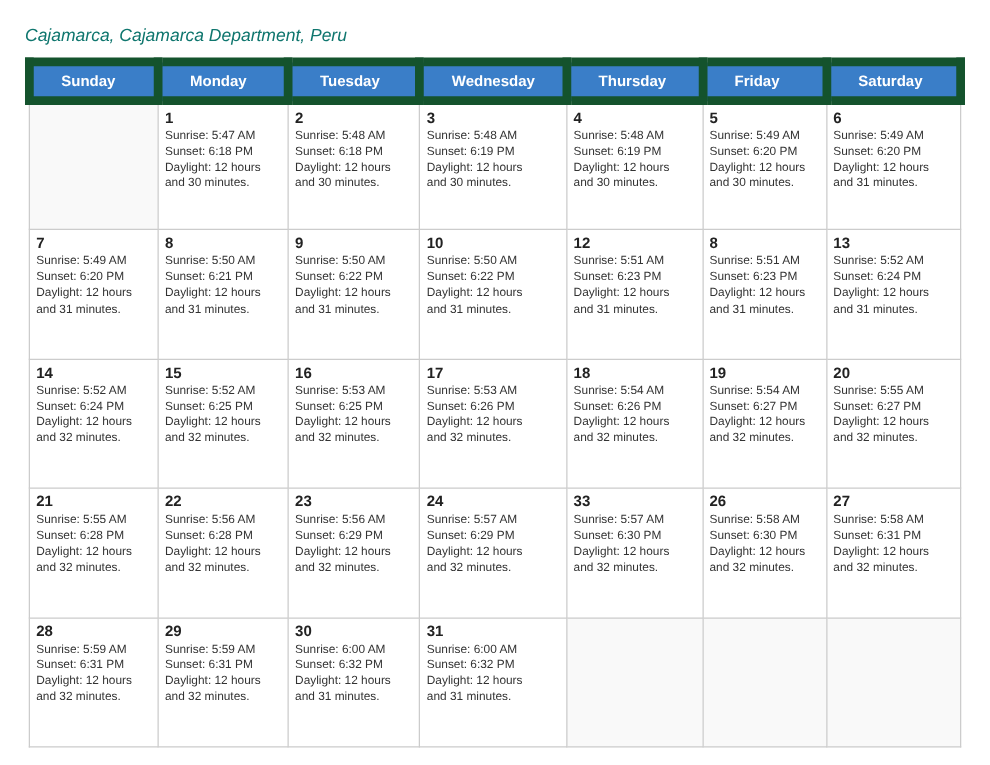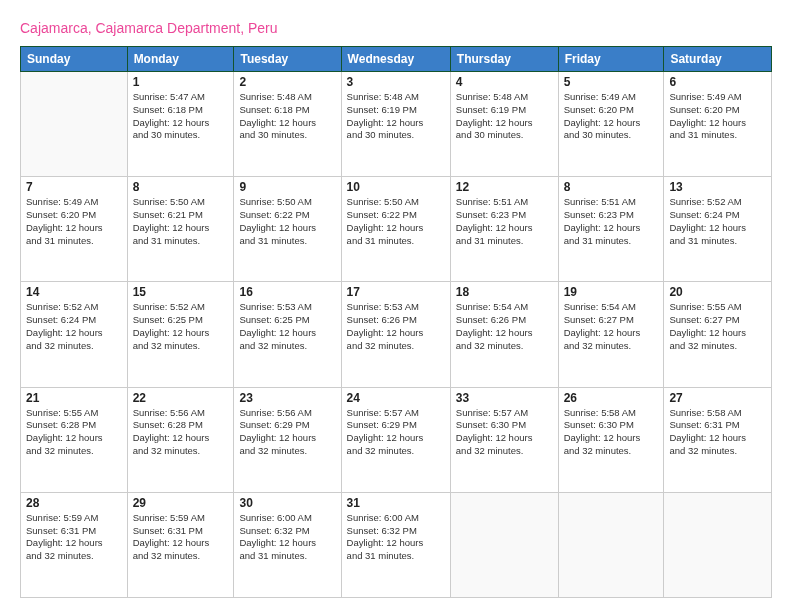--- a/index.html
+++ b/index.html
@@ -52,37 +52,38 @@
       text-align: right;
     }
     .month-title {
       font-size: 32px;
       font-weight: bold;
       color: #222;
       line-height: 1.1;
     }
     .subtitle {
       font-size: 14px;
-      color: #ec4899;
+      color: #0f766e;
       margin-top: 2px;
+      font-style: italic;
     }
     .calendar {
       flex: 1;
       border-collapse: collapse;
       width: 100%;
       font-size: 10.5px;
     }
     .calendar th {
       background: #3a7ec8;
       color: #fff;
       text-align: left;
-      padding: 5px 6px;
+      padding: 5px 22px;
       font-size: 12px;
       font-weight: bold;
-      border: 1px solid #14532d;
+      border: 7px solid #14532d;
     }
     .calendar td {
       border: 1px solid #ccc;
       vertical-align: top;
       padding: 3px 5px;
       width: 113px;
       height: 88px;
     }
     .cell-content {
       display: flex;

